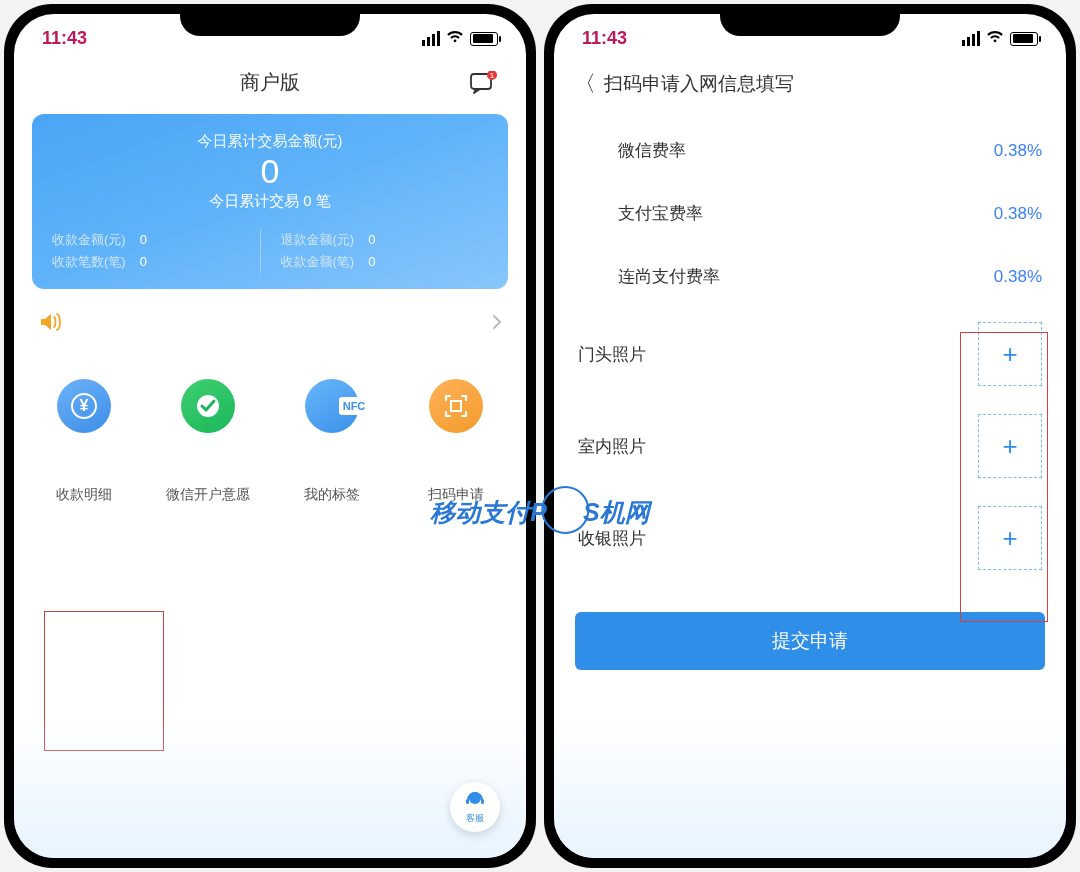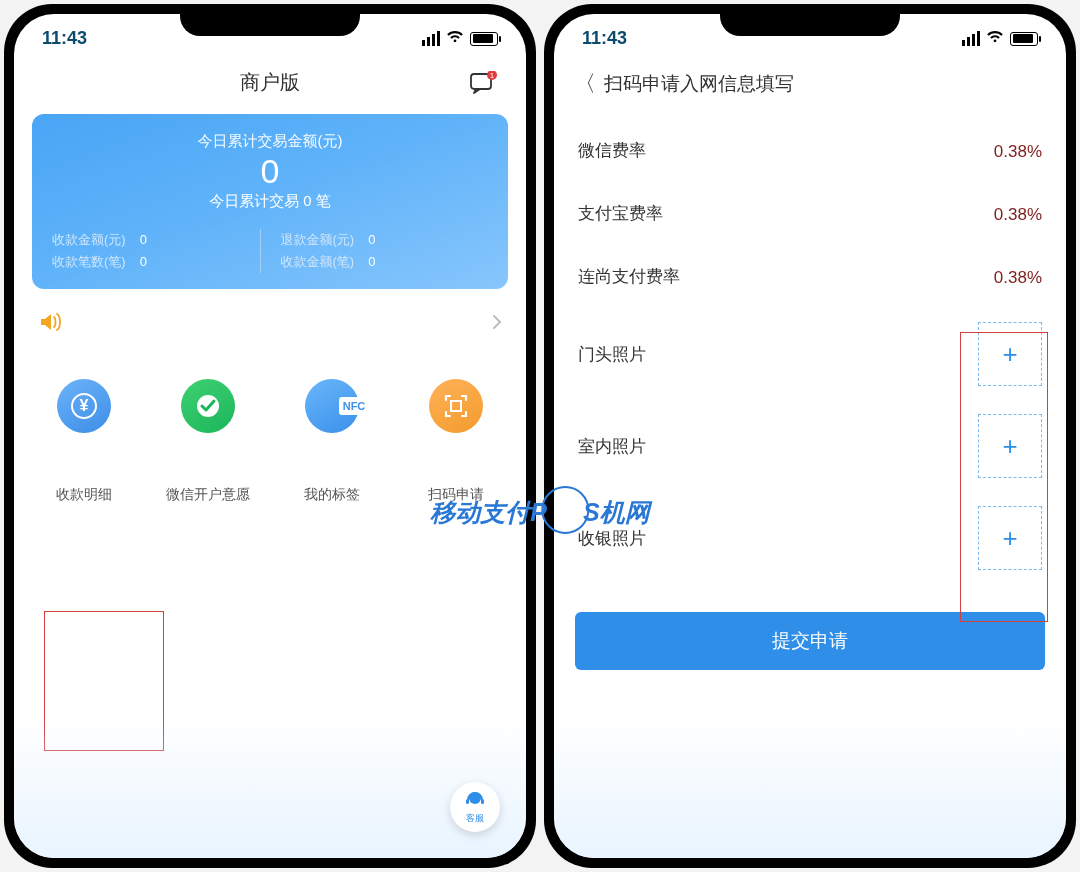--- a/index.html
+++ b/index.html
@@ -1,19 +1,19 @@
 <!DOCTYPE html>
 <html><head>
 <meta charset="utf-8">
 <style>
 * { margin:0; padding:0; box-sizing:border-box; font-family: -apple-system, "PingFang SC", "Microsoft YaHei", sans-serif; }
 body { background:#f3f3f3; display:flex; gap:8px; padding:4px; }
 .phone { width:532px; height:864px; background:#000; border-radius:48px; padding:10px; position:relative; }
 .screen { width:100%; height:100%; background:#fff; border-radius:40px; overflow:hidden; position:relative; display:flex; flex-direction:column; }
-.statusbar { display:flex; justify-content:space-between; align-items:center; padding:14px 28px 6px 28px; font-size:18px; font-weight:600; color:#0c4a6e; }
+.statusbar { display:flex; justify-content:space-between; align-items:center; padding:14px 28px 6px 28px; font-size:18px; font-weight:600; color:#be185d; }
 .sb-right { display:flex; gap:6px; align-items:center; }
 .notch { position:absolute; top:0; left:50%; transform:translateX(-50%); width:180px; height:32px; background:#000; border-radius:0 0 20px 20px; z-index:10; }
 .header1 { display:flex; justify-content:center; align-items:center; padding:14px 20px 18px 20px; position:relative; }
 .header1-title { font-size:20px; color:#333; }
 .chat-icon { position:absolute; right:28px; }
 .chat-icon svg { display:block; }
 .summary-card { margin:0 18px; background:linear-gradient(160deg,#4aa5f5 0%,#5eb2f9 45%,#87c6fc 100%); border-radius:12px; color:#fff; padding:18px 20px 16px 20px; }
 .sum-top { text-align:center; }
 .sum-label { font-size:15px; opacity:.95; }
 .sum-big { font-size:34px; line-height:1.2; }
@@ -37,22 +37,22 @@
 .gi-label { font-size:14px; color:#555;margin-top:43px; }
 .highlight-box { position:absolute; border:1px solid #d34040; pointer-events:none; }
 .hl1 { left:30px; top:597px; width:120px; height:140px; }
 .float-btn { position:absolute; right:26px; bottom:26px; width:50px; height:50px; border-radius:25px; background:#fff; box-shadow:0 3px 10px rgba(0,0,0,.15); display:flex; flex-direction:column; align-items:center; justify-content:center; color:#2e8ee8; }
 .float-btn .t { font-size:9px; color:#2e8ee8; margin-top:1px; }
 .fade-bottom { position:absolute; left:0; right:0; bottom:0; height:140px; background:linear-gradient(180deg,rgba(232,244,255,0) 0%, #e8f4ff 100%); pointer-events:none; }
 
 .header2 { display:flex; align-items:center; gap:8px; padding:14px 20px 16px 20px; font-size:19px; color:#333; }
 .back-chevron { font-size:22px; color:#333; }
 .form-list { padding:4px 0 0 0; }
-.form-row { display:flex; justify-content:space-between; align-items:flex-end; padding:20px 24px; font-size:17px; color:#333; }
-.form-row .val { color:#7f1d1d; }
+.form-row { display:flex; justify-content:space-between; align-items:center; padding:20px 24px; font-size:17px; color:#333;margin-left:40px; }
+.form-row .val { color:#3b82f6; }
 .upload-row { display:flex; justify-content:space-between; align-items:center; padding:14px 24px; font-size:17px; color:#333; }
 .upload-box { width:64px; height:64px; border:1px dashed #7cb9ec; display:flex; align-items:center; justify-content:center; color:#2e8ee8; font-size:26px; font-weight:300; }
 .hl2 { right:18px; top:318px; width:88px; height:290px; }
 .submit-btn { margin:28px 21px; background:#2e8ee8; color:#fff; font-size:19px; text-align:center; padding:16px; border-radius:6px; }
 .watermark { position:absolute; left:50%; top:490px; transform:translateX(-50%); color:#2a78d6; font-size:25px; font-weight:600; font-style:italic; pointer-events:none; white-space:nowrap; z-index:50; }
 .watermark .ring { display:inline-block; width:48px; height:48px; border:2px solid #2a78d6; border-radius:50%; vertical-align:middle; margin:0 -6px; position:relative; top:-4px; }
 .signal-bars { display:inline-flex; gap:2px; align-items:flex-end; }
 .signal-bars i { width:3px; background:#000; display:block; }
 .signal-bars i:nth-child(1){height:6px}.signal-bars i:nth-child(2){height:9px}.signal-bars i:nth-child(3){height:12px}.signal-bars i:nth-child(4){height:15px}
 .batt { width:28px; height:14px; border:1.6px solid #000; border-radius:3px; position:relative; }

